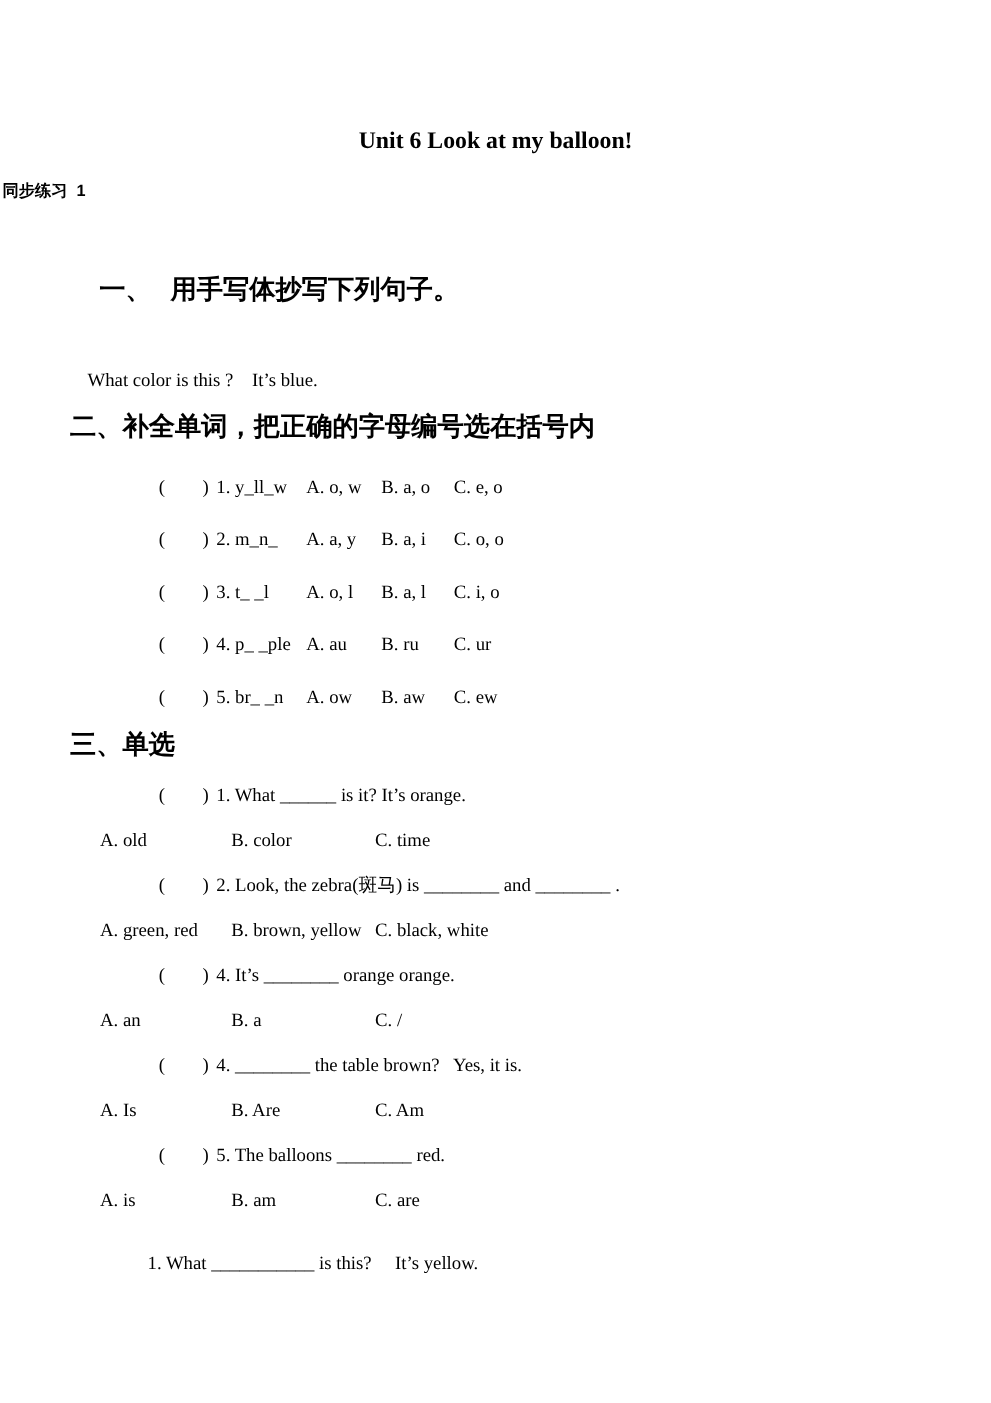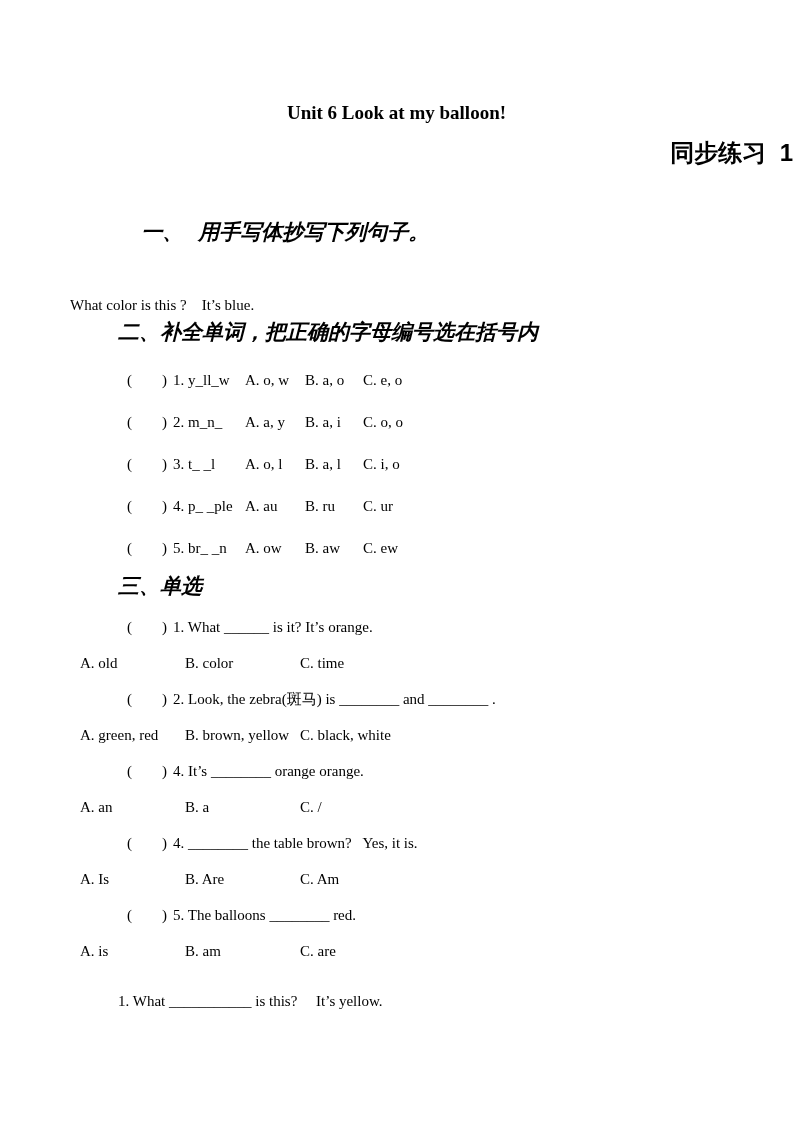--- a/index.html
+++ b/index.html
@@ -17,48 +17,47 @@
   .title {
     margin: 0;
     text-align: center;
     font-size: 19px;
     font-weight: 700;
     line-height: 26px;
     font-family: "Liberation Serif", serif;
     white-space: pre;
   }
   .subtitle {
-    margin: 12px 0 0 12px;
-    text-align: right;
-    font-size: 24px;
+    margin: 12px 0 0 2px;
+    text-align: left;
+    font-size: 13px;
     font-weight: 700;
     line-height: 30px;
     font-family: "Liberation Sans", sans-serif;
     white-space: pre;
   }
   .sec-heading {
     margin: 0;
-    padding-left: 118px;
+    padding-left: 56px;
     font-size: 21px;
     font-weight: 700;
     line-height: 32px;
     font-family: "Liberation Sans", sans-serif;
     white-space: pre;
-    font-style: italic;
   }
   .sec1-heading { margin-top: 16px; }
   .sec1-num { display: inline-block; width: 57px; }
   .sentence {
     margin-top: 14px;
     padding-left: 70px;
     font-size: 15px;
     line-height: 22px;
     white-space: pre;
   }
-  .sec2-heading { }
+  .sec2-heading { margin-top: 10px; }
   .wrow {
     display: flex;
     padding-left: 127px;
     font-size: 15px;
     line-height: 20px;
     margin-top: 22px;
   }
   .bracket { flex: none; width: 46px; white-space: pre; }
   .wlabel  { flex: none; width: 72px; white-space: pre; }
   .wopt-a  { flex: none; width: 60px; white-space: pre; }

